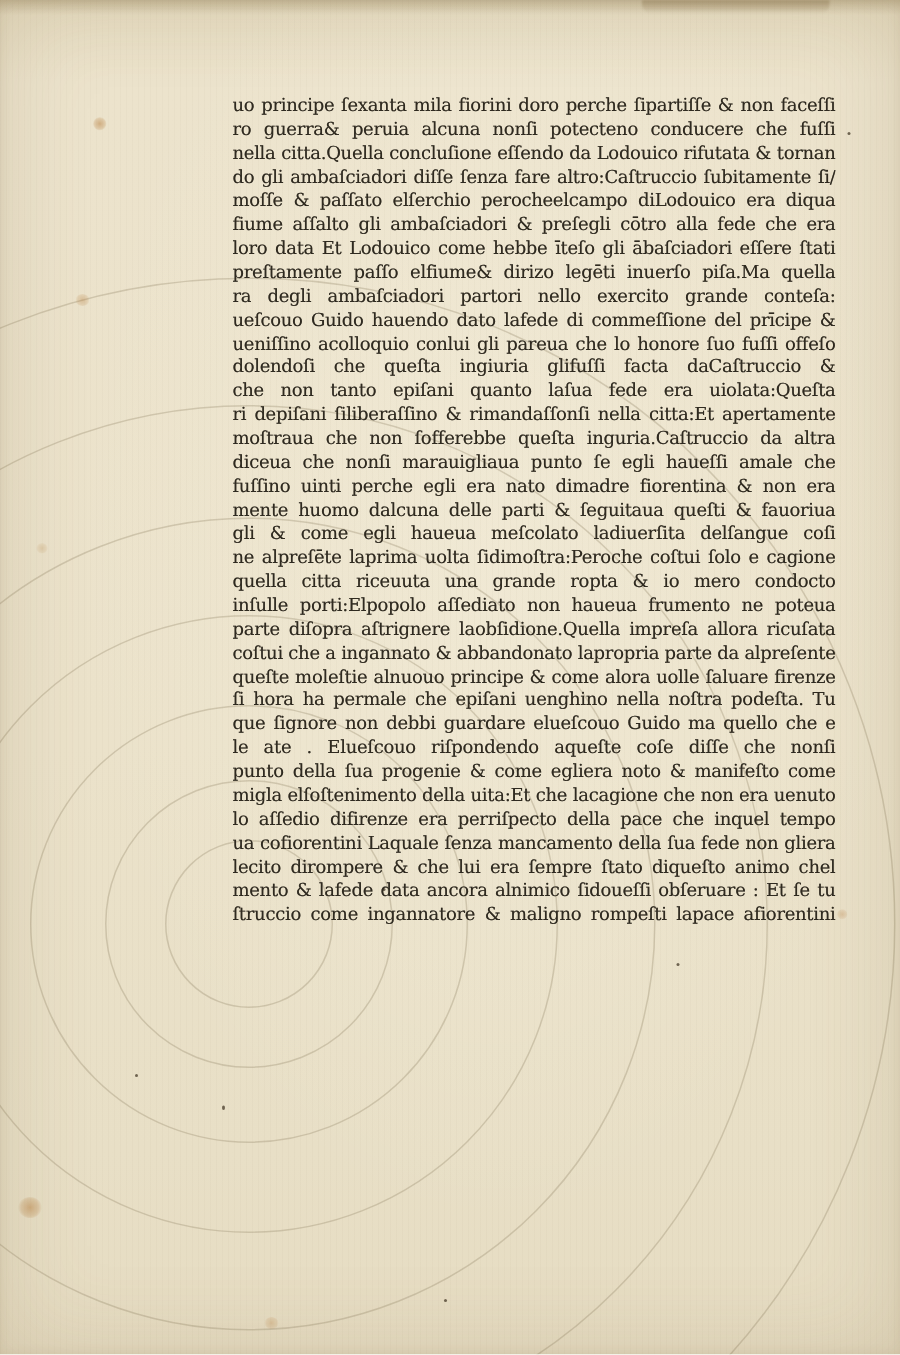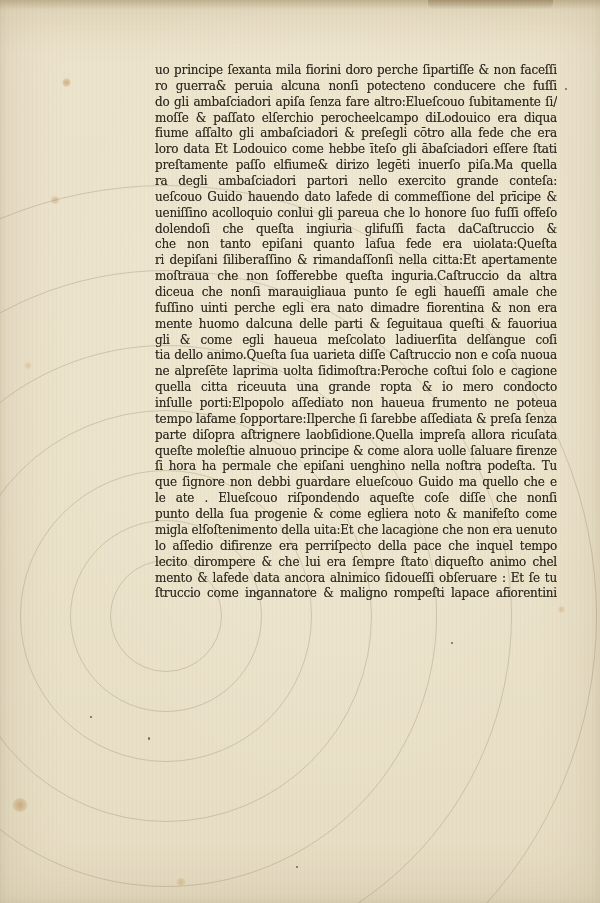--- a/index.html
+++ b/index.html
@@ -104,49 +104,50 @@
   <div class="speck" style="left:90px;top:716px;width:2px;height:2px;"></div>
   <div class="speck" style="left:148px;top:737px;width:2px;height:3px;"></div>
   <div class="speck" style="left:451px;top:642px;width:2px;height:2px;"></div>
   <div class="speck" style="left:296px;top:866px;width:2px;height:2px;"></div>
   <div class="speck" style="left:565px;top:88px;width:2px;height:2px;"></div>
   <div class="speck" style="left:255px;top:592px;width:2px;height:2px;"></div>
 
   <div class="text-block">
       <div class="text-line">uo principe ſexanta mila fiorini doro perche ſipartiſſe &amp; non faceſſi lo</div>
       <div class="text-line">ro guerra&amp; peruia alcuna nonſi potecteno conducere che fuſſi riceuuto</div>
-      <div class="text-line">do gli ambaſciadori apiſa ſenza fare altro:Elueſcouo ſubitamente ſi/</div>
+      <div class="text-line">nella citta.Quella concluſione eſſendo da Lodouico rifutata &amp; tornan</div>
+      <div class="text-line">do gli ambaſciadori diſſe ſenza fare altro:Caſtruccio ſubitamente ſi/</div>
       <div class="text-line">moſſe &amp; paſſato elſerchio perocheelcampo diLodouico era diqua dal’</div>
       <div class="text-line">fiume aſſalto gli ambaſciadori &amp; preſegli cōtro alla fede che era ſtata</div>
       <div class="text-line">loro data Et Lodouico come hebbe īteſo gli ābaſciadori eſſere ſtati preſi</div>
       <div class="text-line">preſtamente paſſo elfiume&amp; dirizo legēti inuerſo piſa.Ma quella preſu</div>
       <div class="text-line">ra degli ambaſciadori partori nello exercito grande conteſa: Peroche el</div>
       <div class="text-line">ueſcouo Guido hauendo dato lafede di commeſſione del prīcipe &amp; che</div>
       <div class="text-line">ueniſſino acolloquio conlui gli pareua che lo honore ſuo fuſſi offeſo &amp;</div>
       <div class="text-line">dolendoſi che queſta ingiuria glifuſſi facta daCaſtruccio &amp; dimoſtraua</div>
       <div class="text-line">che non tanto epiſani quanto laſua fede era uiolata:Queſta contentiōe</div>
       <div class="text-line">ri depiſani ſiliberaſſino &amp; rimandaſſonſi nella citta:Et apertamente di</div>
       <div class="text-line">moſtraua che non ſofferebbe queſta inguria.Caſtruccio da altra parte</div>
       <div class="text-line">diceua che nonſi marauigliaua punto ſe egli haueſſi amale che enimici</div>
       <div class="text-line">fuſſino uinti perche egli era nato dimadre fiorentina &amp; non era intera</div>
       <div class="text-line">mente huomo dalcuna delle parti &amp; ſeguitaua queſti &amp; fauoriua aque</div>
       <div class="text-line">gli &amp; come egli haueua meſcolato ladiuerſita delſangue coſi lainconſtā</div>
-      <div class="text-line">tia dello animo.Queſta ſua uarieta diſſe Caſtruccio non e coſa nuoua</div>
       <div class="text-line">ne alpreſēte laprima uolta ſidimoſtra:Peroche coſtui ſolo e cagione che</div>
       <div class="text-line">quella citta riceuuta una grande ropta &amp; io mero condocto collegenti</div>
       <div class="text-line">inſulle porti:Elpopolo aſſediato non haueua frumento ne poteua lūgo</div>
-      <div class="text-line">tempo lafame ſopportare:Ilperche ſi ſarebbe aſſediata &amp; preſa ſenza</div>
       <div class="text-line">parte diſopra aſtrignere laobſidione.Quella impreſa allora ricuſata da</div>
+      <div class="text-line">coſtui che a ingannato &amp; abbandonato lapropria parte da alpreſente</div>
       <div class="text-line">queſte moleſtie alnuouo principe &amp; come alora uolle ſaluare firenze co</div>
       <div class="text-line">ſi hora ha permale che epiſani uenghino nella noſtra podeſta. Tu adun</div>
       <div class="text-line">que ſignore non debbi guardare elueſcouo Guido ma quello che e uti</div>
       <div class="text-line">le ate . Elueſcouo riſpondendo aqueſte coſe diſſe che nonſi uergognaua</div>
       <div class="text-line">punto della ſua progenie &amp; come egliera noto &amp; manifeſto come eſſēdo</div>
       <div class="text-line">migla elſoſtenimento della uita:Et che lacagione che non era uenuto al</div>
       <div class="text-line">lo aſſedio difirenze era perriſpecto della pace che inquel tempo haue</div>
+      <div class="text-line">ua cofiorentini Laquale ſenza mancamento della ſua fede non gliera</div>
       <div class="text-line">lecito dirompere &amp; che lui era ſempre ſtato diqueſto animo chel giura</div>
       <div class="text-line">mento &amp; lafede data ancora alnimico ſidoueſſi obſeruare : Et ſe tu Ca</div>
       <div class="text-line">ſtruccio come ingannatore &amp; maligno rompeſti lapace afiorentini nōla</div>
     </div>
 
   <div class="top-edge"></div>
   <div class="top-edge-patch"></div>
   <div class="vignette"></div>
 
 </div>

